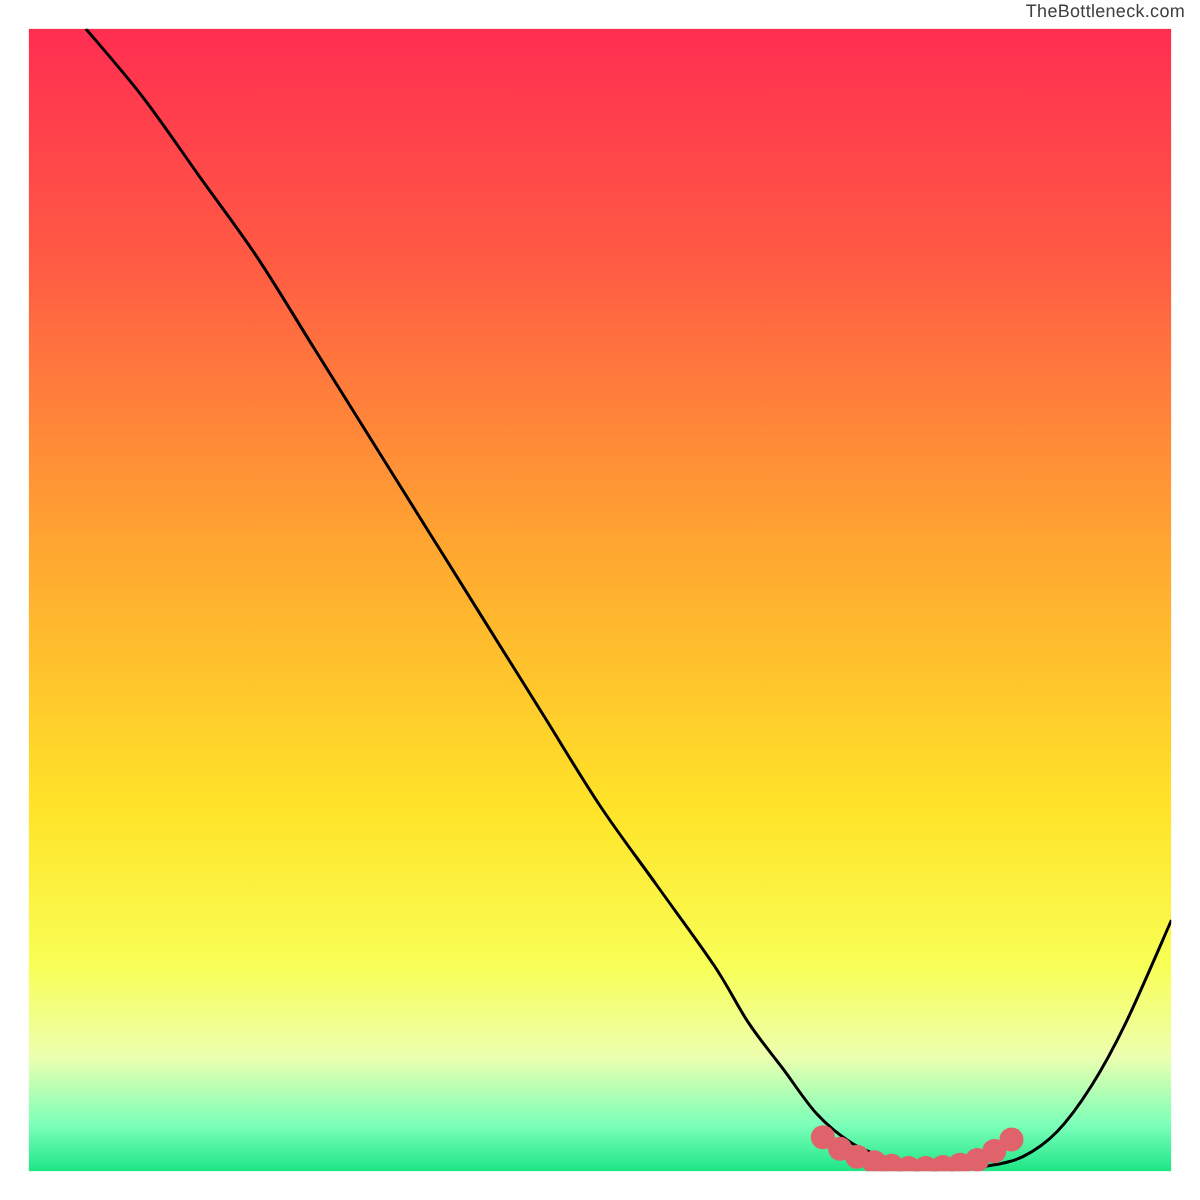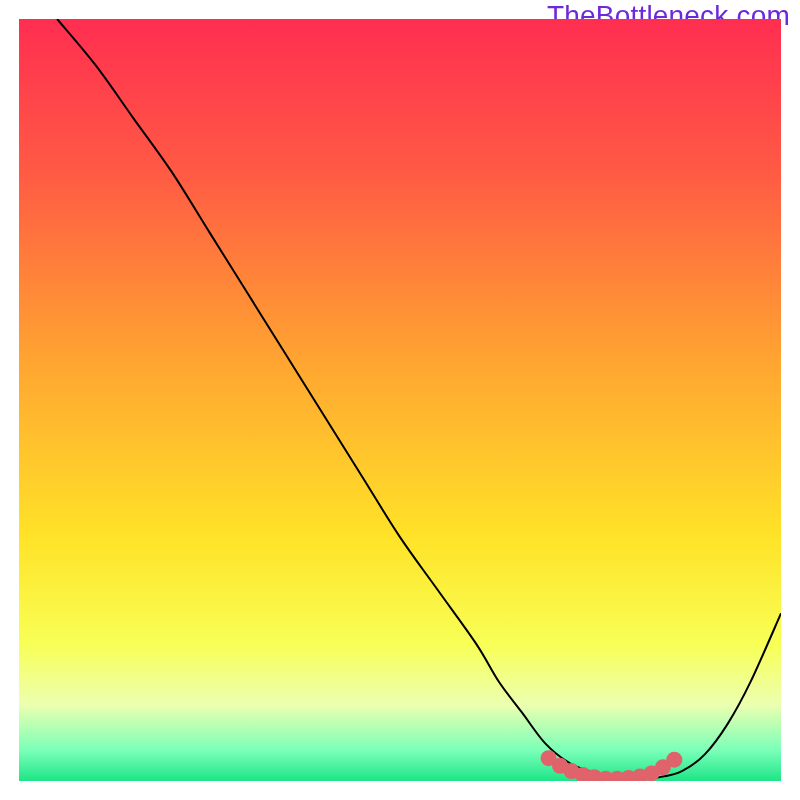--- a/index.html
+++ b/index.html
@@ -21,22 +21,22 @@
     left: 19px;
     top: 19px;
     width: 762px;
     height: 762px;
     overflow: hidden;
   }
   .watermark {
     position: absolute;
     top: 0;
     right: 10px;
-    color: #6d28d9;
-    font-size: 28px;
+    color: #404040;
+    font-size: 12px;
     font-weight: 500;
     letter-spacing: 0.2px;
   }
 </style>
 </head>
 <body>
 
 <div class="chart-wrap">
   <div class="watermark">TheBottleneck.com</div>
   <div class="plot-area">

